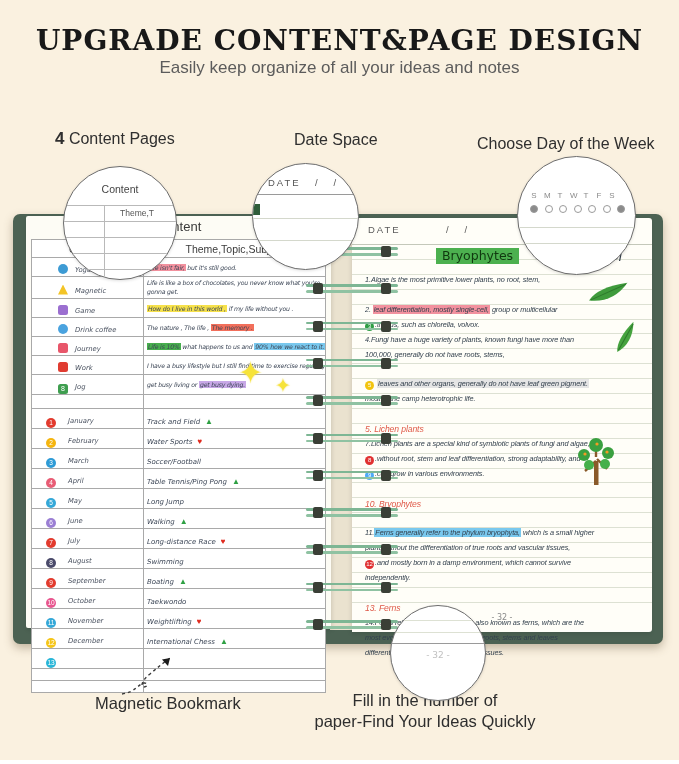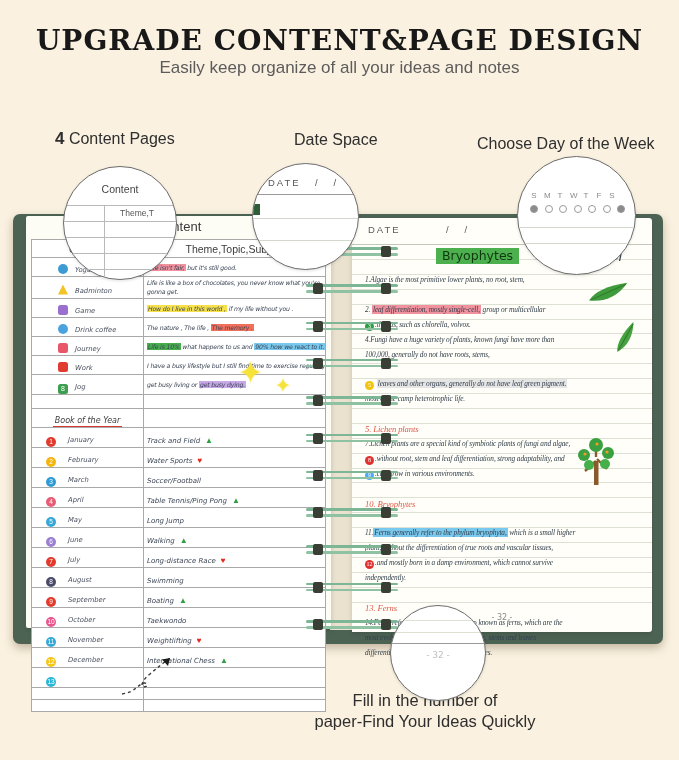--- a/index.html
+++ b/index.html
@@ -96,21 +96,21 @@
   
   #rp-date{position:absolute;left:16px;top:6px;font-size:9.5px;letter-spacing:2px;color:#5a5a5a;}
   #rp-sep{position:absolute;left:94px;top:6px;font-size:9.5px;color:#5a5a5a;white-space:pre;}
   #rp-divider{position:absolute;left:0;top:26px;width:100%;height:1px;background:#c4c8ba;}
   #rp-week-letters{position:absolute;left:224px;top:4px;display:flex;gap:8px;font-size:7.5px;color:#888;}
   #rp-week-dots{position:absolute;left:211px;top:15px;display:flex;gap:6px;}
   #rp-title{position:absolute;left:84px;top:30px;font-family:"DejaVu Sans",sans-serif;
             font-size:12.5px;color:#10380f;background:#4cb04f;padding:0 6px 1px 6px;}
   #rp-datetime{position:absolute;left:192px;top:31px;font-family:"DejaVu Sans",sans-serif;font-style:italic;
                font-size:12.5px;color:#2f3a46;}
-  #note-lines{position:absolute;left:13px;top:55px;width:284px;font-family:Liberation Serif, serif;
+  #note-lines{position:absolute;left:13px;top:55px;width:284px;font-family:Liberation Sans, sans-serif;
               font-style:italic;font-size:7.3px;letter-spacing:-0.1px;color:#33404d;line-height:14.9px;}
   .note-line{white-space:nowrap;}
   .note-line.gap{margin-bottom:14.9px;}
   .note-line.heading{color:#df5948;font-size:8.6px;}
   .note-line .hl,.quote .hl{padding:0 1px;margin-top:20px;}
   .nbadge{display:inline-block;width:9px;height:9px;border-radius:50%;color:#fff;font-size:6px;line-height:9px;
           text-align:center;font-style:normal;margin-right:1px;vertical-align:-1px;}
   #rp-pagenum{position:absolute;left:0;top:395px;width:100%;text-align:center;font-size:8px;color:#8a8a8a;
               font-family:"DejaVu Sans",sans-serif;}
 
@@ -165,21 +165,21 @@
           <th>Content</th>
           <th>Theme,Topic,Subject</th>
         </tr>
       </thead>
       <tbody id="activity-body">
           <tr>
             <td class="c1"><span class="act-icon circle" style="background: rgb(61, 155, 212);"></span><span class="act-label">Yoga</span></td>
             <td class="c2 quote"><span class="hl" style="background: rgb(242, 145, 158);">Life isn't fair,</span><span> but it's still good.</span></td>
           </tr>
           <tr class="wrap">
-            <td class="c1"><span class="act-icon triangle" style="background: rgb(243, 196, 38);"></span><span class="act-label">Badminton</span></td>
+            <td class="c1"><span class="act-icon triangle" style="background: rgb(243, 196, 38);"></span><span class="act-label">Magnetic</span></td>
             <td class="c2 quote"><span>Life is like a box of chocolates, you never know what you're gonna get.</span></td>
           </tr>
           <tr>
             <td class="c1"><span class="act-icon rect" style="background: rgb(155, 111, 208);"></span><span class="act-label">Game</span></td>
             <td class="c2 quote"><span class="hl" style="background: rgb(246, 225, 75);">How do I live in this world ,</span><span> if my life without you .</span></td>
           </tr>
           <tr>
             <td class="c1"><span class="act-icon circle" style="background: rgb(74, 163, 223);"></span><span class="act-label">Drink coffee</span></td>
             <td class="c2 quote"><span>The nature , The life , </span><span class="hl" style="background: rgb(242, 111, 91);">The memory .</span></td>
           </tr>
@@ -194,24 +194,20 @@
           <tr>
             <td class="c1"><span class="act-icon rect" style="background: rgb(62, 158, 79);">8</span><span class="act-label">Jog</span></td>
             <td class="c2 quote"><span>get busy living or </span><span class="hl" style="background: rgb(200, 168, 231);">get busy dying.</span></td>
           </tr>
         </tbody>
       <tbody>
         <tr class="sparkle-row">
             <td class="c1"></td>
             <td class="c2"></td>
           </tr>
-        <tr class="boy-row">
-          <td class="c1" style="text-align:center;"><span class="boy">Book of the Year</span></td>
-          <td class="c2"></td>
-        </tr>
       </tbody>
       <tbody id="month-body">
           <tr>
             <td class="c1"><span class="mbadge" style="background: rgb(226, 59, 46);">1</span><span class="mname">January</span></td>
             <td class="c2 mact"><span>Track and Field</span><span class="mark triangle">▲</span></td>
           </tr>
           <tr>
             <td class="c1"><span class="mbadge" style="background: rgb(245, 181, 15);">2</span><span class="mname">February</span></td>
             <td class="c2 mact"><span>Water Sports</span><span class="mark heart">♥</span></td>
           </tr>

